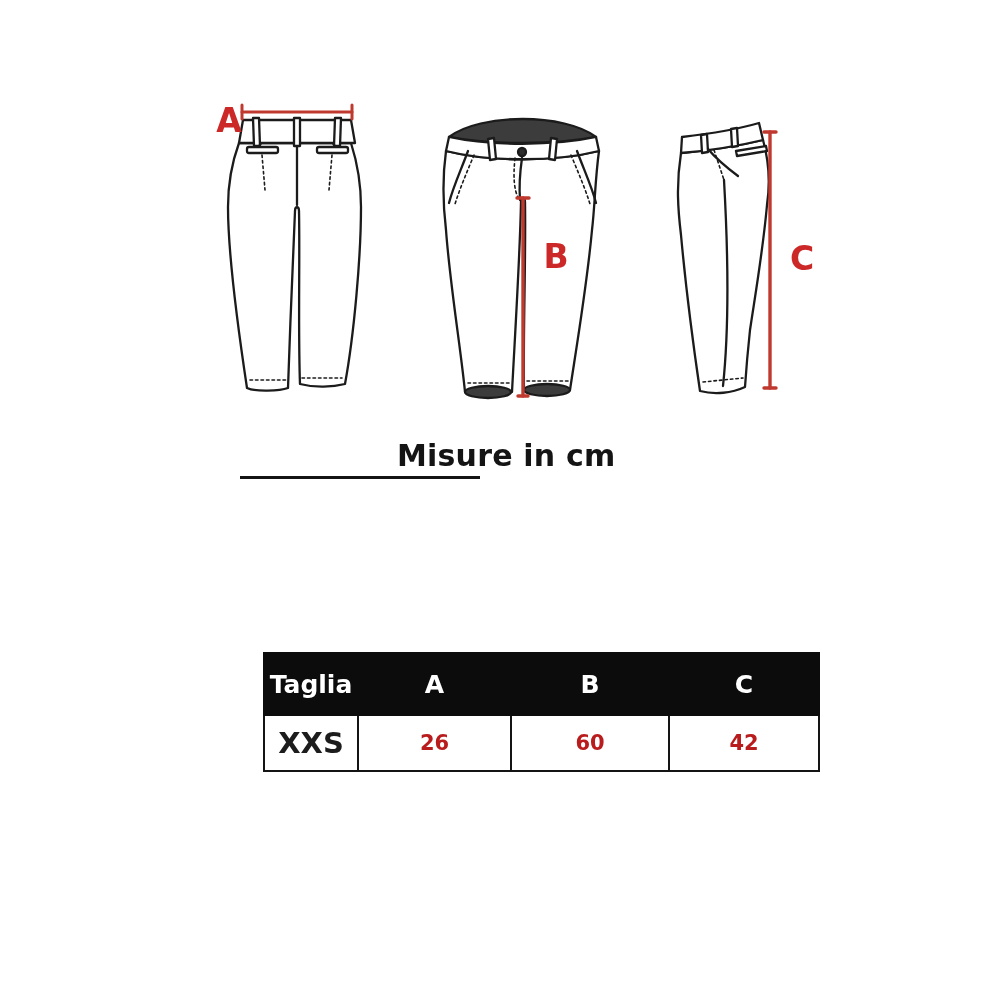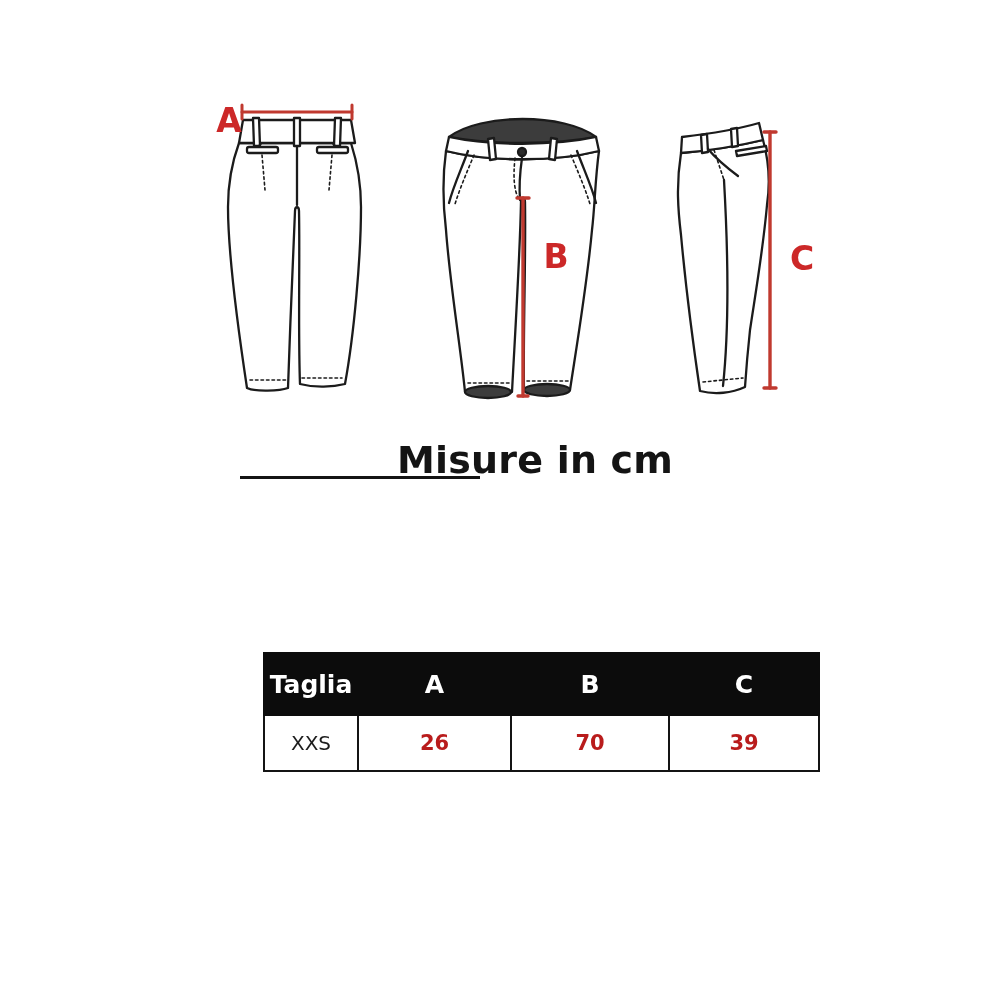--- a/index.html
+++ b/index.html
@@ -7,33 +7,33 @@
               font-family:"DejaVu Sans","Liberation Sans",sans-serif; }
   .stage { position:relative; width:1000px; height:1000px; background:#ffffff; }
 
   .fig { position:absolute; }
   #fig-back  { left:195px; top:95px;  }
   #fig-front { left:435px; top:105px; }
   #fig-side  { left:660px; top:110px; }
 
   .measure-label { font-weight:bold; font-size:33px; fill:#cc2828; }
 
-  .title { position:absolute; left:397px; top:438px; font-size:38px; font-weight:800;
+  .title { position:absolute; left:397px; top:438px; font-size:30px; font-weight:800;
            color:#141414; letter-spacing:.2px; white-space:nowrap; }
   .title-underline { position:absolute; left:240px; top:476px; width:240px; height:3px;
                      background:#141414; }
 
   .size-table-wrap { position:absolute; left:263px; top:652px; }
   table { border-collapse:collapse; table-layout:fixed;padding-left:32px; }
   th, td { border:2px solid #141414; text-align:center; vertical-align:middle;
            color:#222222; }
   thead th { background:#0c0c0c; color:#ffffff; border-color:#0c0c0c;
              font-size:25px; font-weight:bold; height:62px; }
   tbody tr { height:56px; }
-  td.size-cell { font-size:20px; font-weight:normal; color:#1c1c1c; }
+  td.size-cell { font-size:29px; font-weight:bold; color:#1c1c1c; }
   td.num-cell  { font-size:21px; font-weight:bold; color:#b91c1c; }
   .col-size { width:94px; } .col-a { width:153px; } .col-b { width:158px; } .col-c { width:150px; }
 </style>
 </head>
 <body>
 
 <div class="stage">
 
   <svg id="fig-back" class="fig" width="175" height="320" viewBox="0 0 175 320">
     <g stroke="#1b1b1b" stroke-width="2.3" fill="#ffffff" stroke-linejoin="round" stroke-linecap="round">
@@ -162,20 +162,20 @@
           <th class="col-size">Taglia</th>
           <th class="col-a">A</th>
           <th class="col-b">B</th>
           <th class="col-c">C</th>
         </tr>
       </thead>
       <tbody>
         <tr>
           <td class="size-cell">XXS</td>
           <td class="num-cell">26</td>
-          <td class="num-cell">70</td>
-          <td class="num-cell">39</td>
+          <td class="num-cell">60</td>
+          <td class="num-cell">42</td>
         </tr>
       </tbody>
     </table>
   </div>
 
 </div>
 
 </body></html>

